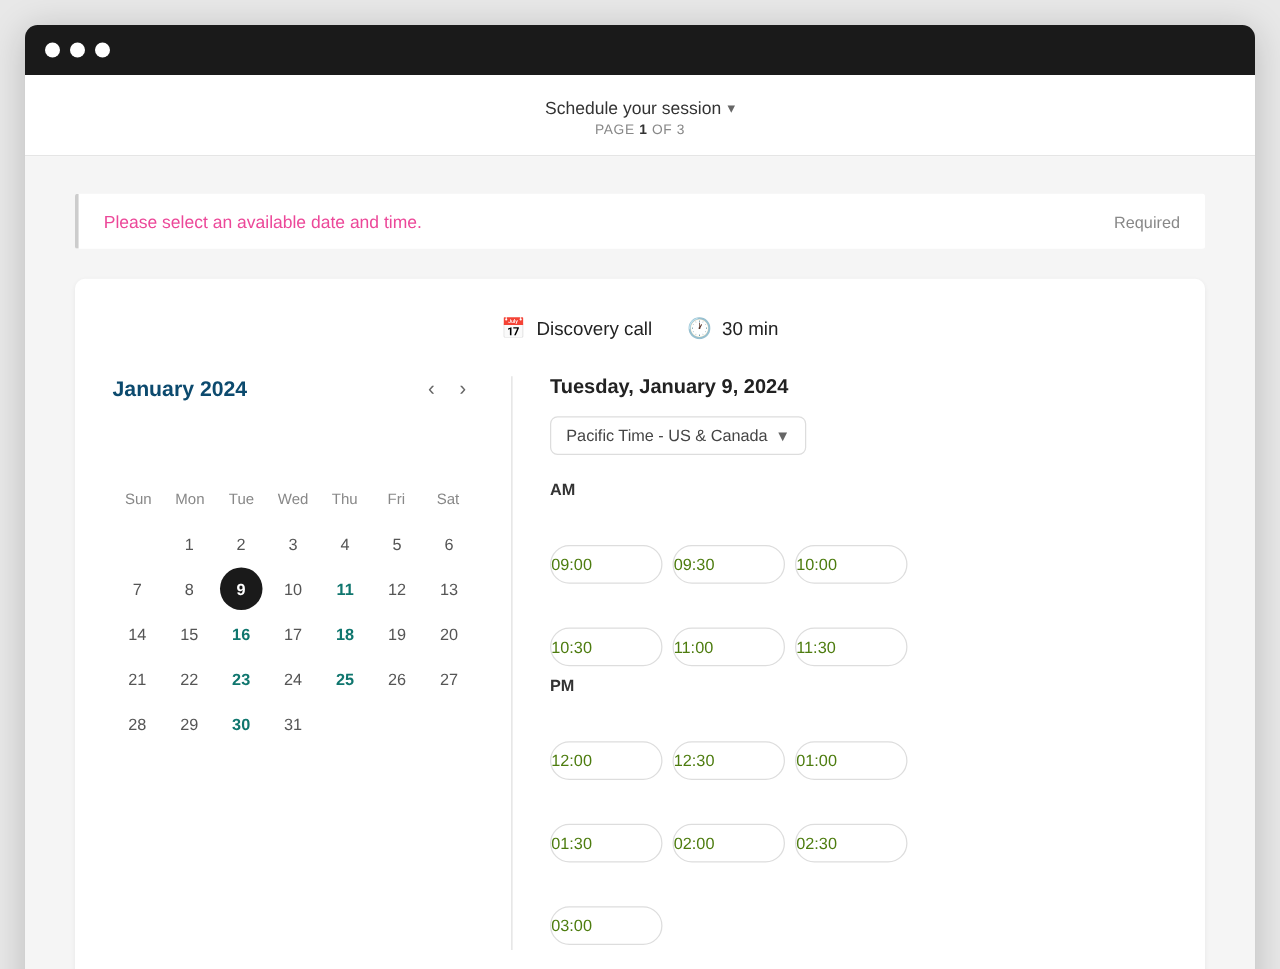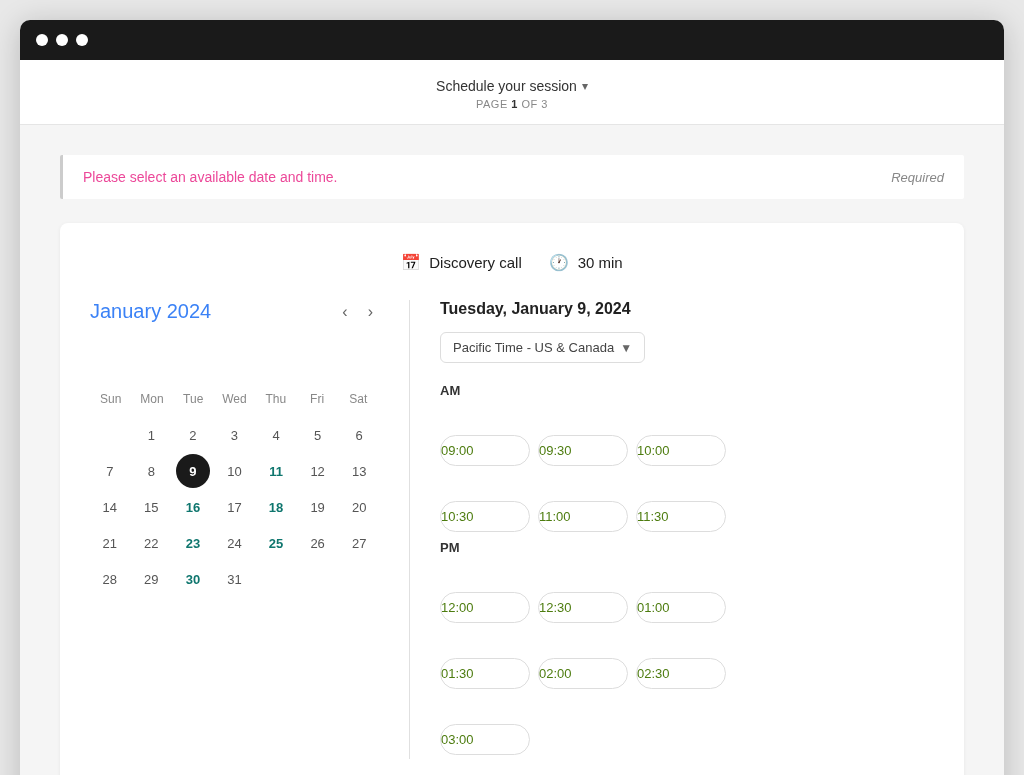--- a/index.html
+++ b/index.html
@@ -74,21 +74,20 @@
       border-radius: 2px;
       margin-bottom: 24px;
     }
     .required-notice-text {
       font-size: 14px;
       color: #ec4899;
     }
     .required-notice-label {
       font-size: 13px;
       color: #888;
-      font-style: italic;
     }
     .scheduler-card {
       background: #fff;
       border-radius: 8px;
       padding: 30px;
       box-shadow: 0 1px 4px rgba(0,0,0,0.06);
     }
     .scheduler-meta {
       display: flex;
       align-items: center;
@@ -116,23 +115,23 @@
       padding-right: 30px;
       border-right: 1px solid #e0e0e0;
     }
     .calendar-header {
       display: flex;
       align-items: center;
       justify-content: space-between;
       margin-bottom: 18px;
     }
     .calendar-month {
-      font-size: 20px;
-      font-weight: 400;
-      color: #3b82f6;
+      font-size: 17px;
+      font-weight: 700;
+      color: #0c4a6e;
     }
     .calendar-nav {
       display: flex;
       gap: 8px;
     }
     .nav-btn {
       background: none;
       border: none;
       cursor: pointer;
       font-size: 16px;

